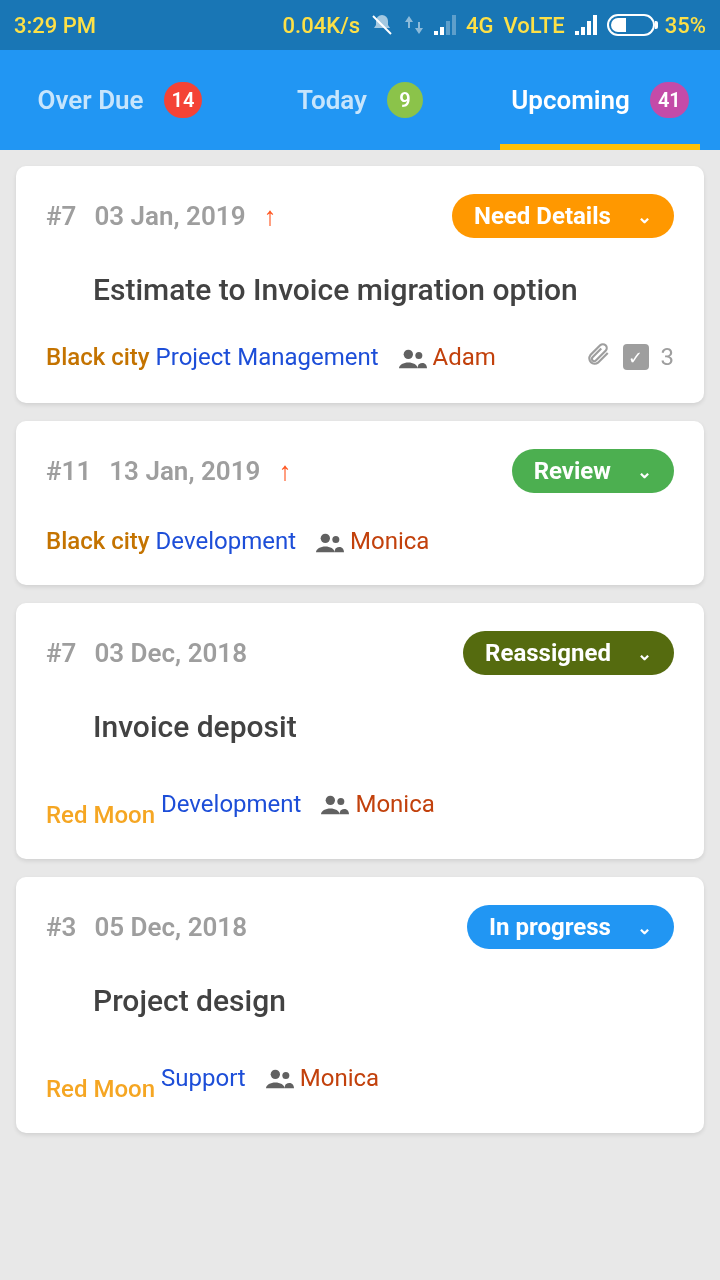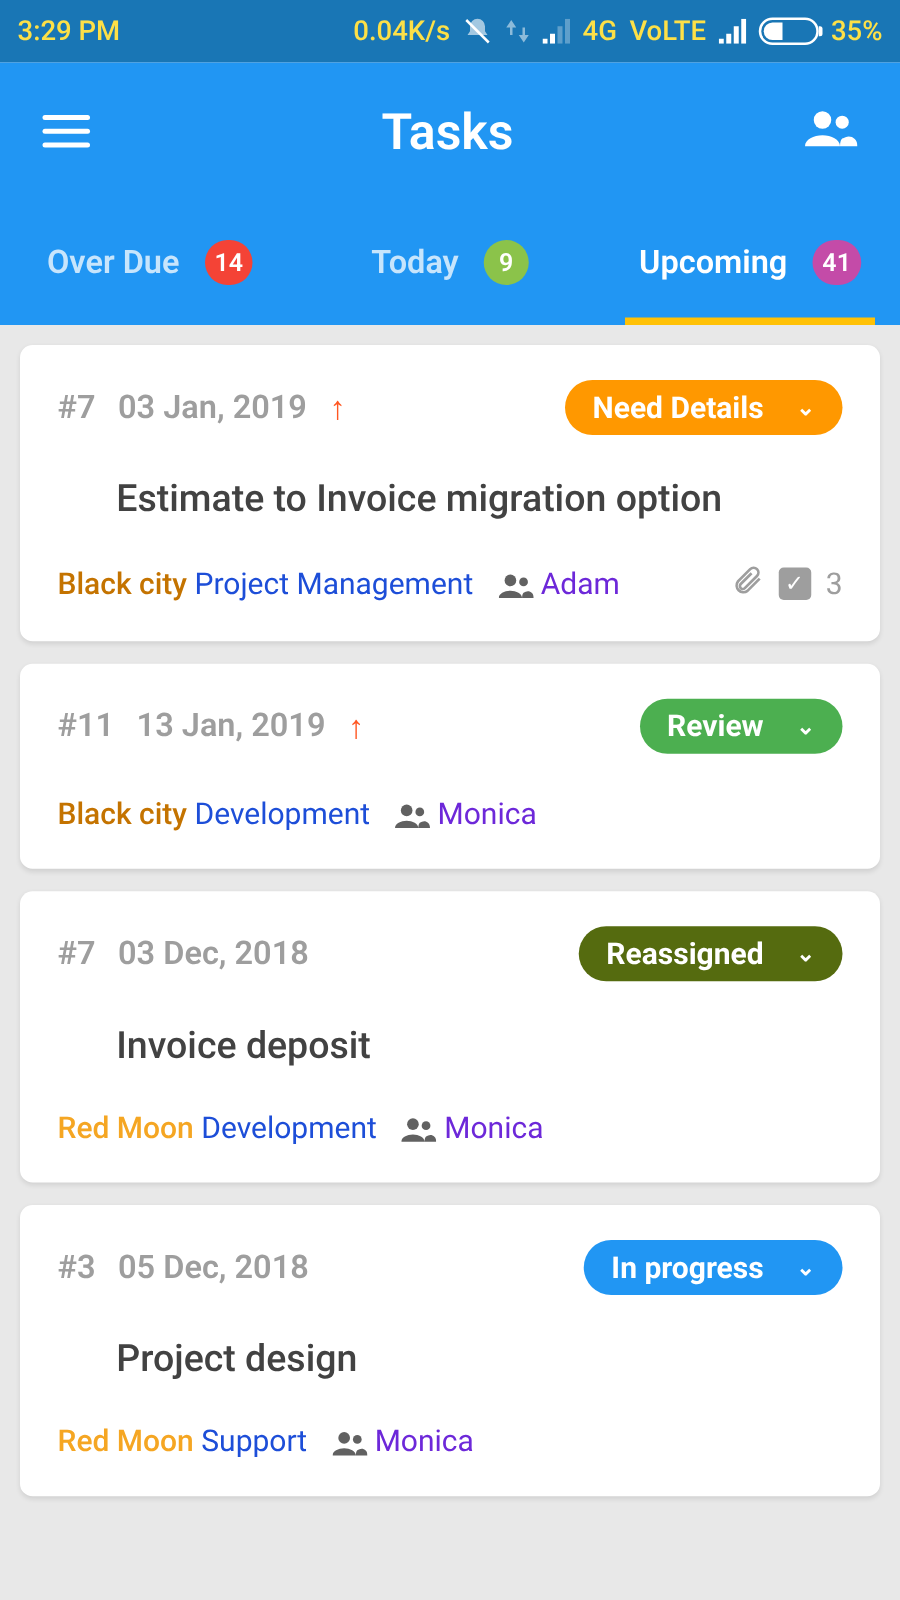--- a/index.html
+++ b/index.html
@@ -39,24 +39,24 @@
   .status-pill .chev { font-size: 18px; }
   .c-orange { background: #ff9800; }
   .c-green  { background: #4caf50; }
   .c-olive  { background: #556b0f; }
   .c-blue   { background: #2196f3; }
 
   .card-title { font-size: 30px; color: #424242; font-weight: 500; margin-bottom: 34px; margin-left: 47px; }
 
   .card-foot { display: flex; align-items: center; gap: 6px; font-size: 24px; color: #757575; flex-wrap: wrap; }
   .client { color: #c47300; font-weight: 500; }
-  .client.red { color: #f5a623; }
+  .client.red { color: #f5a623; margin-top: 23px; }
   .proj { color: #1d4ed8; }
   .peop-ico svg { width: 28px; height: 20px; fill: #616161; vertical-align: middle; }
-  .assignee { color: #6d28d9; }
+  .assignee { color: #c2410c; }
   .foot-right { margin-left: auto; display: flex; align-items: center; gap: 12px; color: #9e9e9e; }
   .clip svg { width: 26px; height: 26px; fill: #9e9e9e; }
   .checkbox { width: 26px; height: 26px; background: #9e9e9e; border-radius: 4px; display: flex; align-items: center; justify-content: center; color: #fff; font-size: 18px; }
 </style>
 </head>
 <body>
 
 <div class="status-bar">
   <div class="status-left">3:29 PM</div>
   <div class="status-right">
@@ -86,35 +86,20 @@
         </svg>
     </span>
     <span class="battery">
         <span class="battery-fill"></span>
       </span>
     <span>35%</span>
   </div>
 </div>
 
 <div class="app-header">
-  <div class="titlebar">
-    <div class="hamburger">
-        <div></div>
-        <div></div>
-        <div></div>
-      </div>
-    <div class="title">Tasks</div>
-    <div class="people-ico">
-      <svg viewBox="0 0 24 16">
-          <circle cx="8" cy="4" r="4"></circle>
-          <circle cx="17" cy="5" r="3"></circle>
-          <path d="M0 16c0-3 4-5 8-5s8 2 8 5zM16 16c0-2 .5-3 1-3.5 1-.5 2-1 3-1 2 0 4 1.5 4 4.5z"></path>
-        </svg>
-    </div>
-  </div>
   <div class="tabs">
     <div class="tab">
       <span>Over Due</span>
       <span class="badge badge-red">14</span>
     </div>
     <div class="tab">
       <span>Today</span>
       <span class="badge badge-green">9</span>
     </div>
     <div class="tab active">

